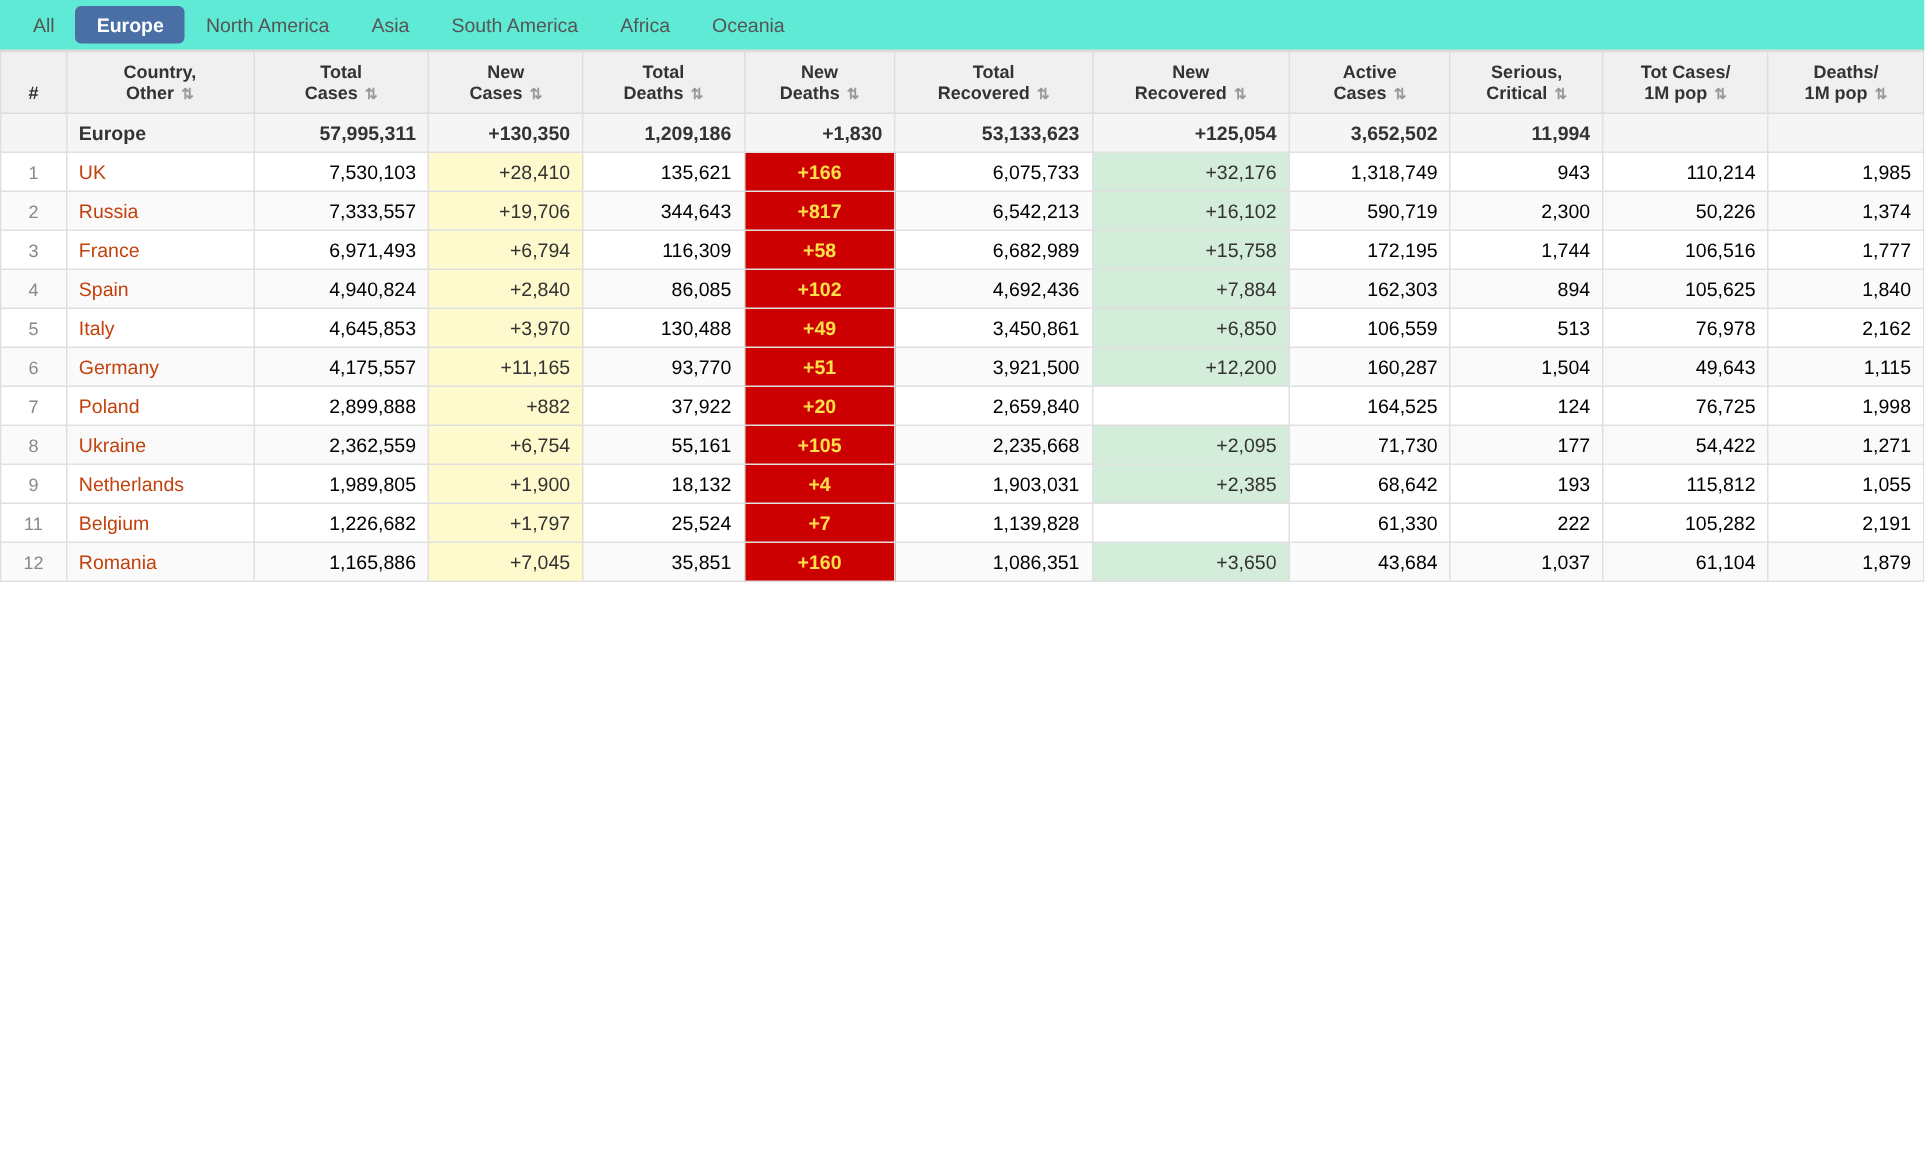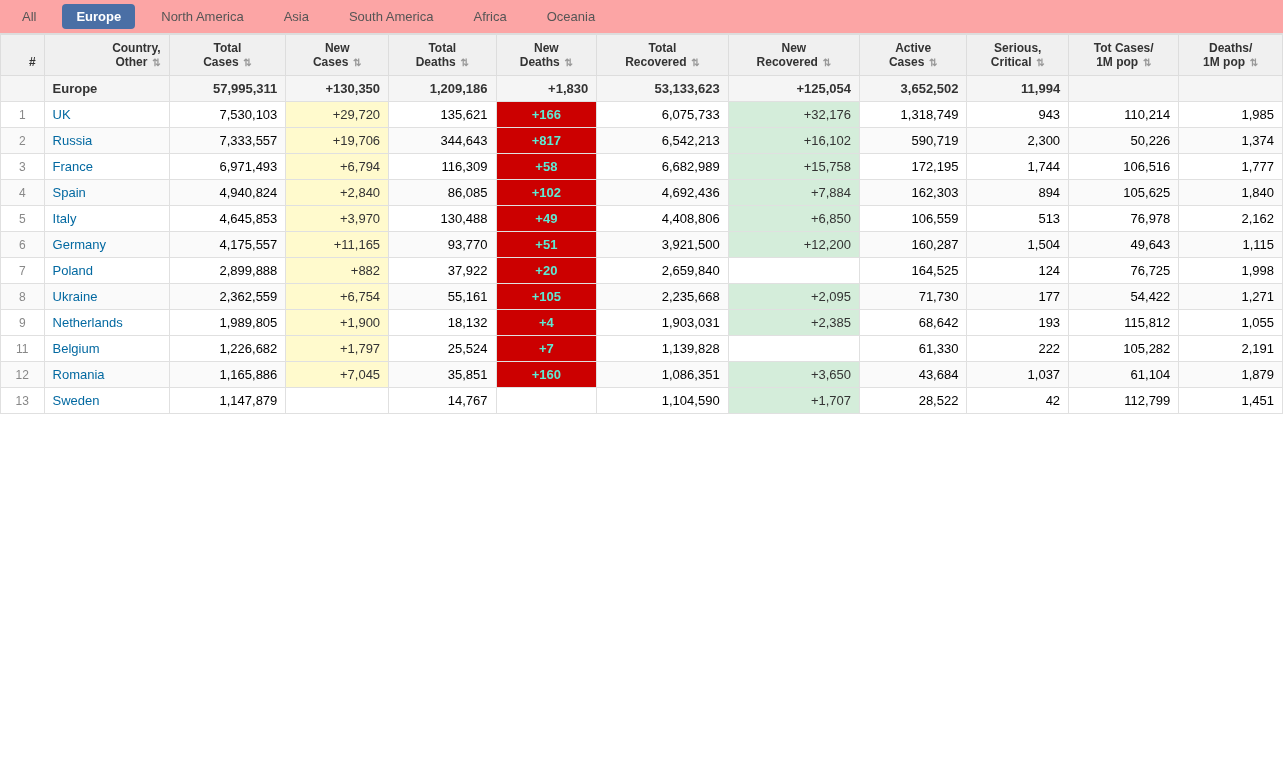--- a/index.html
+++ b/index.html
@@ -1,24 +1,24 @@
 <!DOCTYPE html>
 <html><head>
   <meta charset="utf-8">
   <style>
     * { box-sizing: border-box; margin: 0; padding: 0; }
     body { font-family: Arial, sans-serif; font-size: 13px; background: #fff; }
 
     .tabs {
       display: flex;
       align-items: center;
-      background: #fca5a5;
+      background: #5eead4;
       border-bottom: 1px solid #ddd;
       padding: 4px 8px;
-      gap: 12px;
+      gap: 0;
     }
     .tab {
       padding: 5px 14px;
       cursor: pointer;
       border-radius: 4px;
       color: #555;
       font-size: 13px;
     }
     .tab.active {
       background: #4a6fa5;
@@ -43,21 +43,21 @@
       border: 1px solid #ddd;
       padding: 6px 8px;
       font-size: 12px;
       font-weight: bold;
       color: #333;
       white-space: nowrap;
       vertical-align: bottom;
     }
     thead tr th:first-child,
     thead tr th:nth-child(2) {
-      text-align: right;
+      text-align: center;
     }
     thead tr th .sort-icon {
       color: #999;
       font-size: 10px;
       margin-left: 2px;
     }
 
     tbody tr td {
       border: 1px solid #e0e0e0;
       padding: 5px 8px;
@@ -67,37 +67,37 @@
     }
     tbody tr td:first-child {
       text-align: center;
       color: #888;
       font-size: 12px;
     }
     tbody tr td:nth-child(2) {
       text-align: left;
     }
     tbody tr td a {
-      color: #0369a1;
+      color: #c2410c;
       text-decoration: none;
     }
 
     .summary-row td {
       background: #f5f5f5;
       font-weight: bold;
       color: #333;
     }
 
     .new-cases-cell {
       background: #fffacd;
       color: #333;
     }
     .new-deaths-red {
       background: #cc0000;
-      color: #5eead4;
+      color: #fde047;
       font-weight: bold;
       text-align: center;
     }
     .new-recovered-cell {
       background: #d4edda;
       color: #333;
     }
 
     .odd-row { background: #fff; }
     .even-row { background: #fafafa; }
@@ -145,21 +145,21 @@
           <td>+125,054</td>
           <td>3,652,502</td>
           <td>11,994</td>
           <td></td>
           <td></td>
         </tr>
         <tr class="odd-row">
           <td>1</td>
           <td><a href="#">UK</a></td>
           <td>7,530,103</td>
-          <td class="new-cases-cell">+29,720</td>
+          <td class="new-cases-cell">+28,410</td>
           <td>135,621</td>
           <td class="new-deaths-red">+166</td>
           <td>6,075,733</td>
           <td class="new-recovered-cell">+32,176</td>
           <td>1,318,749</td>
           <td>943</td>
           <td>110,214</td>
           <td>1,985</td>
         </tr>
         <tr class="even-row">
@@ -204,21 +204,21 @@
           <td>105,625</td>
           <td>1,840</td>
         </tr>
         <tr class="odd-row">
           <td>5</td>
           <td><a href="#">Italy</a></td>
           <td>4,645,853</td>
           <td class="new-cases-cell">+3,970</td>
           <td>130,488</td>
           <td class="new-deaths-red">+49</td>
-          <td>4,408,806</td>
+          <td>3,450,861</td>
           <td class="new-recovered-cell">+6,850</td>
           <td>106,559</td>
           <td>513</td>
           <td>76,978</td>
           <td>2,162</td>
         </tr>
         <tr class="even-row">
           <td>6</td>
           <td><a href="#">Germany</a></td>
           <td>4,175,557</td>
@@ -295,29 +295,15 @@
           <td class="new-cases-cell">+7,045</td>
           <td>35,851</td>
           <td class="new-deaths-red">+160</td>
           <td>1,086,351</td>
           <td class="new-recovered-cell">+3,650</td>
           <td>43,684</td>
           <td>1,037</td>
           <td>61,104</td>
           <td>1,879</td>
         </tr>
-        <tr class="odd-row">
-          <td>13</td>
-          <td><a href="#">Sweden</a></td>
-          <td>1,147,879</td>
-          <td></td>
-          <td>14,767</td>
-          <td></td>
-          <td>1,104,590</td>
-          <td class="new-recovered-cell">+1,707</td>
-          <td>28,522</td>
-          <td>42</td>
-          <td>112,799</td>
-          <td>1,451</td>
-        </tr>
       </tbody>
   </table>
 </div>
 
 </body></html>

